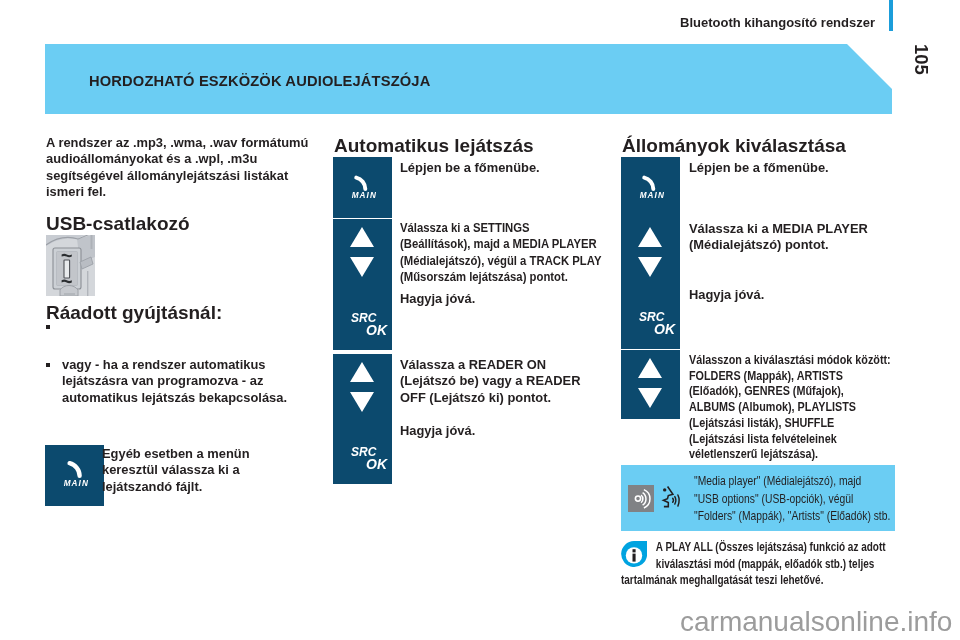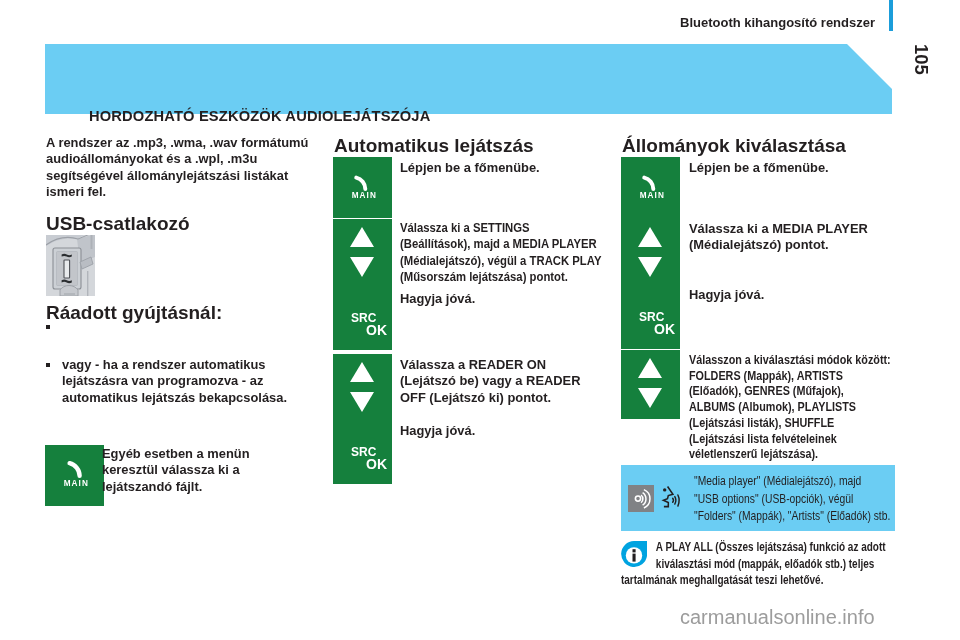--- a/index.html
+++ b/index.html
@@ -12,51 +12,51 @@
   #hdr-title{position:absolute;left:680px;top:15px;font-size:13px;font-weight:bold;
              color:#231f20;white-space:nowrap;}
   #hdr-bar{position:absolute;left:889px;top:0px;width:4px;height:31px;background:#1b9dda;}
   #pagenum{position:absolute;left:932px;top:44px;font-size:18.5px;font-weight:bold;color:#231f20;
            transform:rotate(90deg);transform-origin:left top;white-space:nowrap;}
 
   
   #banner{position:absolute;left:45px;top:44px;width:847px;height:70px;background:#6bcdf3;
           clip-path:polygon(0 0, 802px 0, 847px 45px, 847px 70px, 0 70px);}
   #banner-text{position:absolute;left:89px;top:72.5px;font-size:14.7px;font-weight:bold;
-               color:#231f20;white-space:nowrap;letter-spacing:.15px;margin-top:35px;}
+               color:#231f20;white-space:nowrap;letter-spacing:.15px;}
 
   
   .txt{position:absolute;font-size:12.9px;font-weight:bold;color:#231f20;line-height:16.4px;
        transform-origin:0 0;}
   .colhead{position:absolute;font-size:19px;font-weight:bold;color:#231f20;white-space:nowrap;
            transform-origin:0 0;}
 
   
-  .keybox{position:absolute;background:#15803d;}
+  .keybox{position:absolute;background:#0c4a6e;font-style:italic;}
   .phone-glyph{fill:none;stroke:#ffffff;stroke-linecap:round;}
   .kb-label{position:absolute;color:#ffffff;font-weight:bold;white-space:nowrap;}
 
   
   .tri-up{position:absolute;width:0;height:0;border-left:12px solid transparent;
           border-right:12px solid transparent;border-bottom:20px solid #fff;}
   .tri-dn{position:absolute;width:0;height:0;border-left:12px solid transparent;
           border-right:12px solid transparent;border-top:20px solid #fff;}
 
   
   .bullet{position:absolute;width:4px;height:4px;background:#231f20;}
 
   
   #voice-box{position:absolute;background:#6bcdf3;}
   .note-txt{position:absolute;font-size:12.9px;color:#231f20;line-height:17.5px;white-space:nowrap;transform:scaleX(0.80);transform-origin:0 0;}
 
   
   #usb-photo{position:absolute;overflow:hidden;}
 
   
-  #watermark{position:absolute;left:680px;top:606px;font-size:20px;color:#9c9c9c;white-space:nowrap;}
+  #watermark{position:absolute;left:680px;top:606px;font-size:28px;color:#9c9c9c;white-space:nowrap;}
 </style>
 </head>
 <body>
 
 <div class="page">
 
   <div id="hdr-title">Bluetooth kihangosító rendszer</div>
   <div id="hdr-bar"></div>
   <div id="pagenum">105</div>
 

